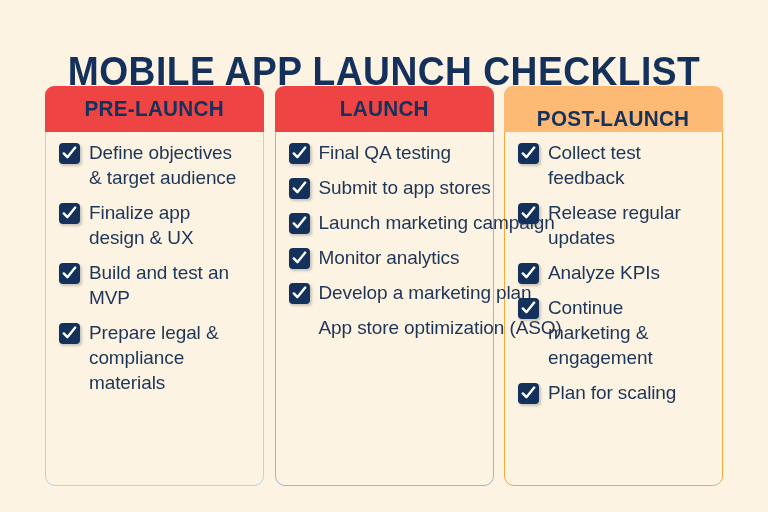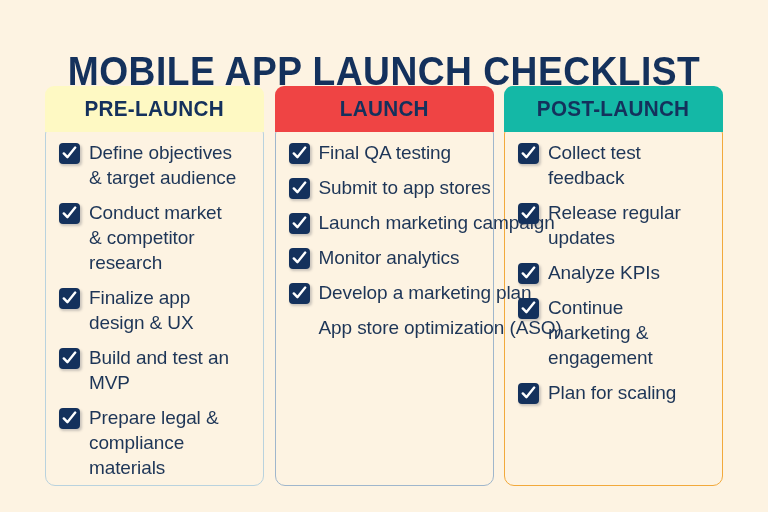--- a/index.html
+++ b/index.html
@@ -123,27 +123,27 @@
   .item-label {
     font-family: "Liberation Sans", sans-serif;
     font-size: 19px;
     line-height: 25px;
     color: #1D3557;
     letter-spacing: -0.1px;
     white-space: pre-line;
   }
 
   
-  .card-pre .card-header { background: #fef9c3; }
+  .card-pre .card-header { background: #ef4444; }
   .card-pre .card-body   { border-color: #B9D2DE; }
 
   .card-launch .card-header { background: #ef4444; }
   .card-launch .card-body   { border-color: #9FB6CC; }
 
-  .card-post .card-header { background: #14b8a6; }
+  .card-post .card-header { background: #fdba74; align-items: flex-end; }
   .card-post .card-body   { border-color: #F2A93B; }
 
   .card-launch .card-items { padding-right: 0; }
   .card-launch .item-label { white-space: nowrap; }
 </style>
 </head>
 <body>
 
 <h1 id="page-title">MOBILE APP LAUNCH CHECKLIST</h1>
 
@@ -162,30 +162,20 @@
           </span>
           <span class="item-label">Define objectives
 &amp; target audience</span>
         </div>
         <div class="item">
           <span class="checkbox">
             <svg width="15" height="15" viewBox="0 0 15 15">
               <path d="M1.8 7.4 L5.4 11.2 L13.2 1.6" fill="none" stroke="#FFFFFF" stroke-width="2.4" stroke-linecap="round" stroke-linejoin="round"></path>
             </svg>
           </span>
-          <span class="item-label">Conduct market
-&amp; competitor
-research</span>
-        </div>
-        <div class="item">
-          <span class="checkbox">
-            <svg width="15" height="15" viewBox="0 0 15 15">
-              <path d="M1.8 7.4 L5.4 11.2 L13.2 1.6" fill="none" stroke="#FFFFFF" stroke-width="2.4" stroke-linecap="round" stroke-linejoin="round"></path>
-            </svg>
-          </span>
           <span class="item-label">Finalize app
 design &amp; UX</span>
         </div>
         <div class="item">
           <span class="checkbox">
             <svg width="15" height="15" viewBox="0 0 15 15">
               <path d="M1.8 7.4 L5.4 11.2 L13.2 1.6" fill="none" stroke="#FFFFFF" stroke-width="2.4" stroke-linecap="round" stroke-linejoin="round"></path>
             </svg>
           </span>
           <span class="item-label">Build and test an

